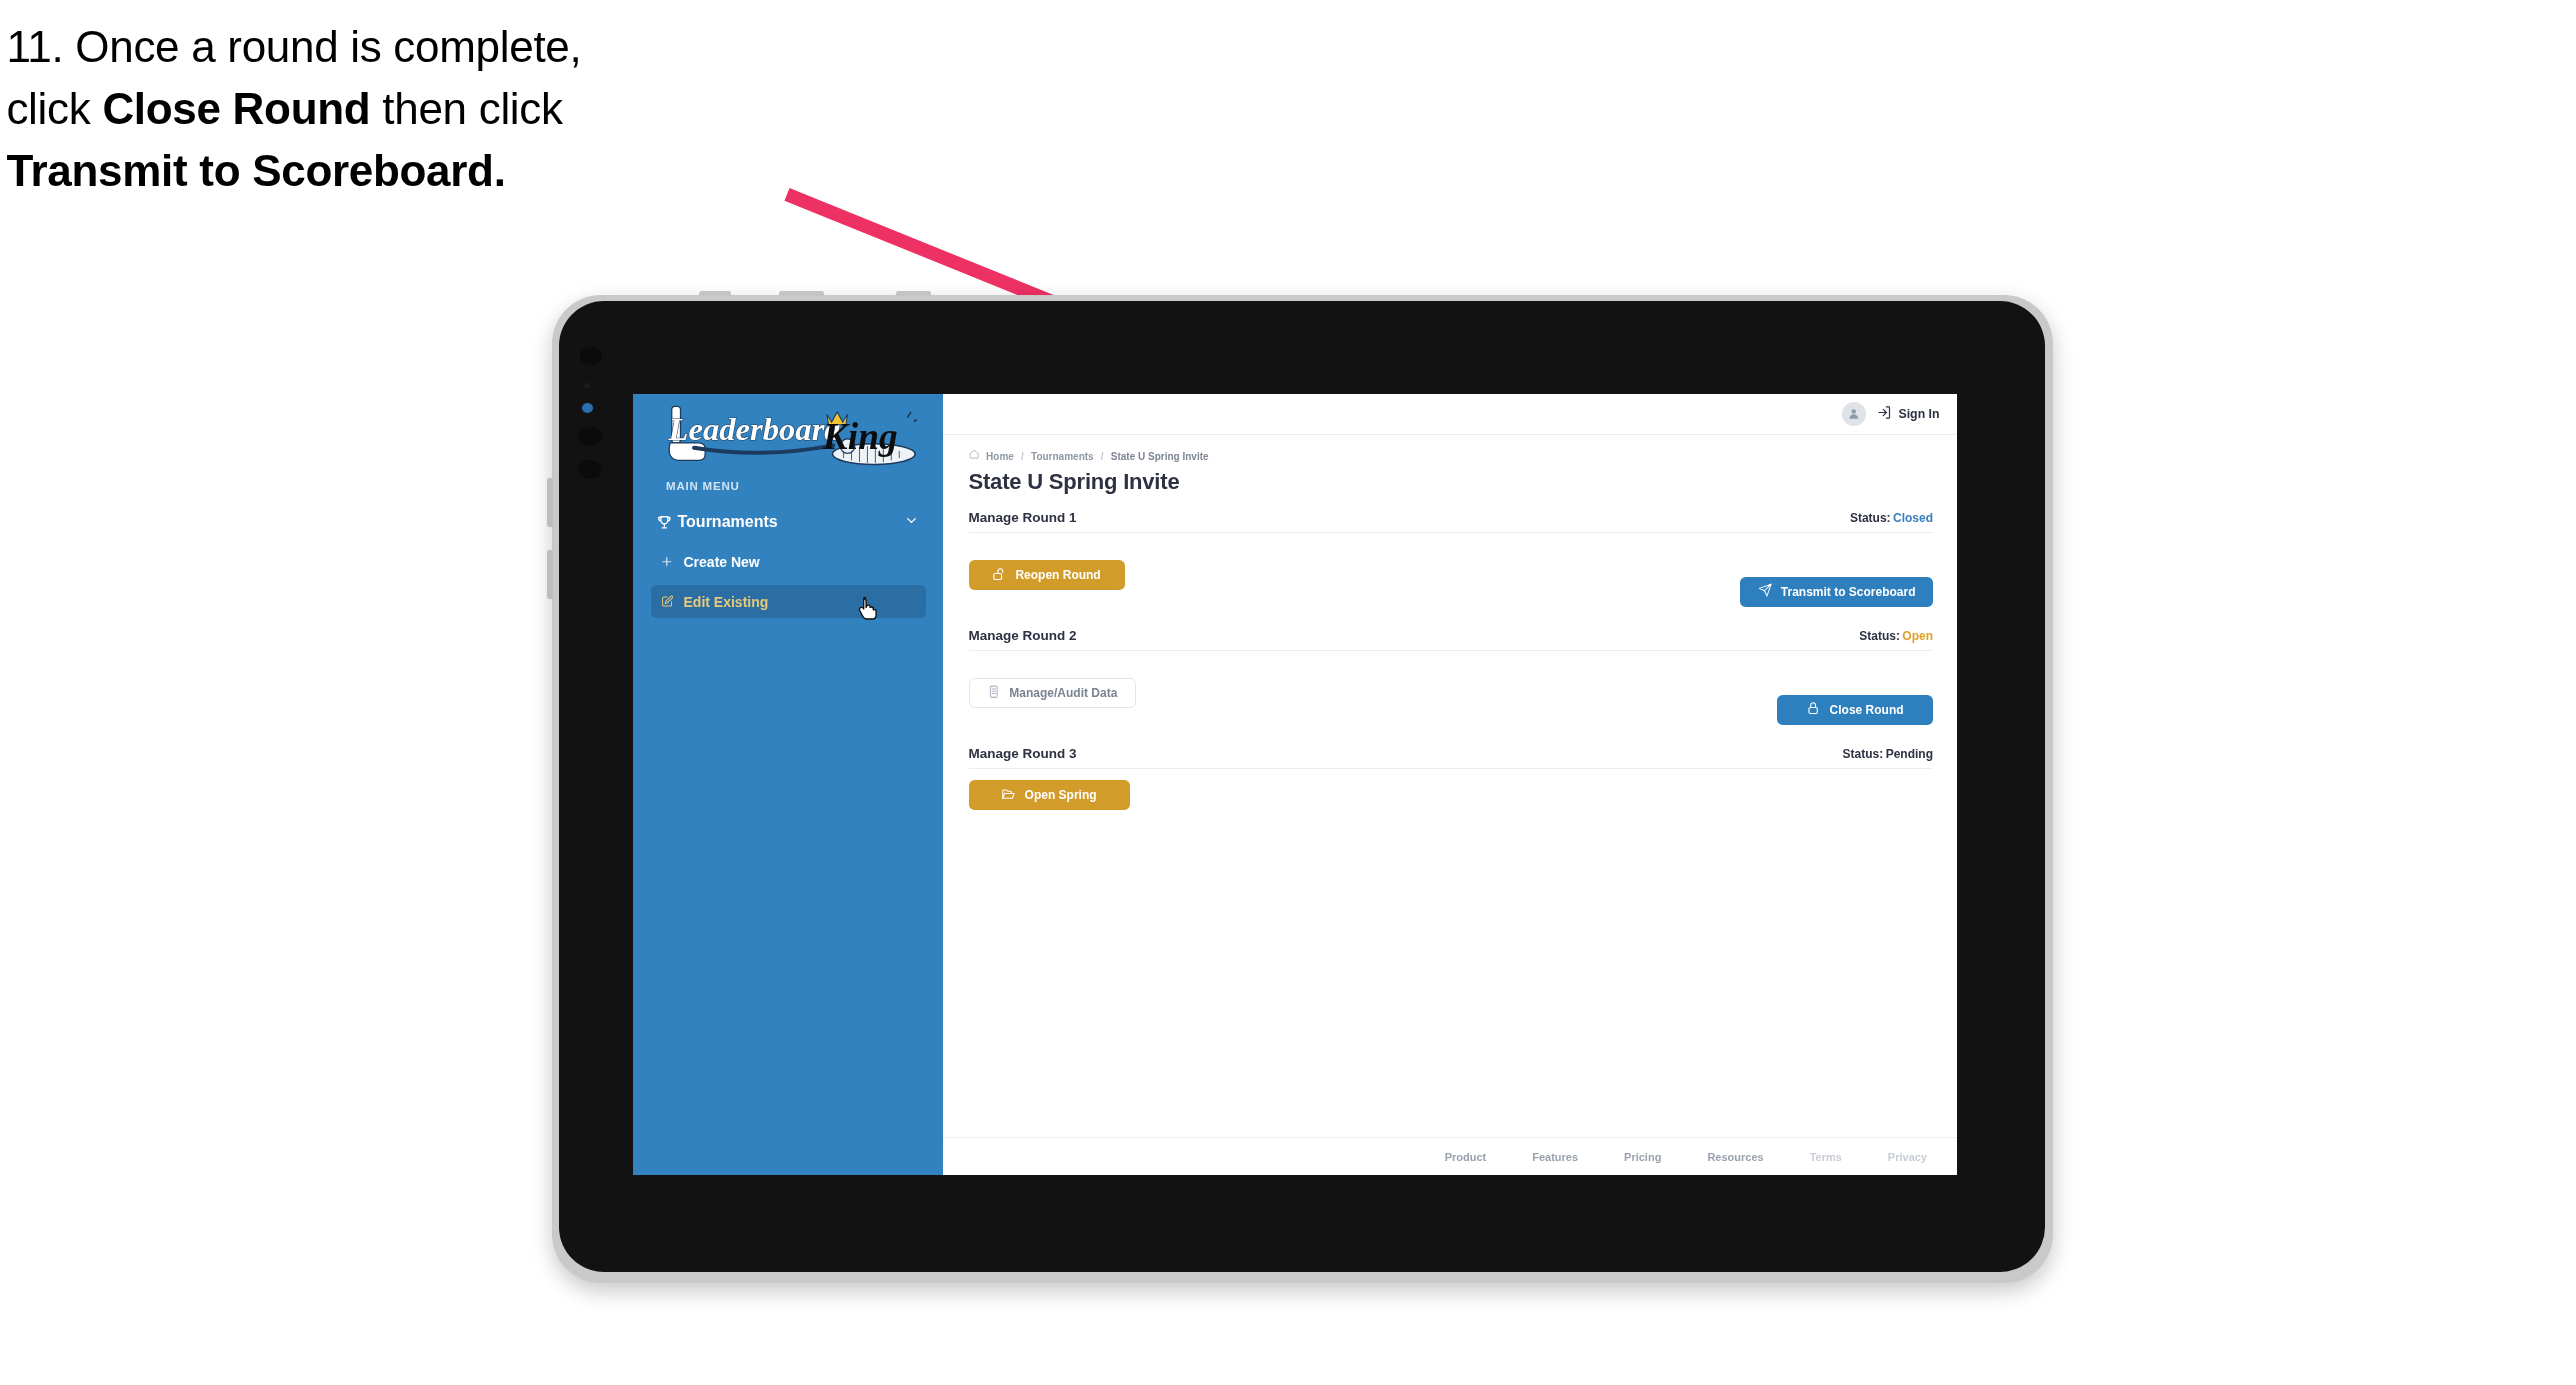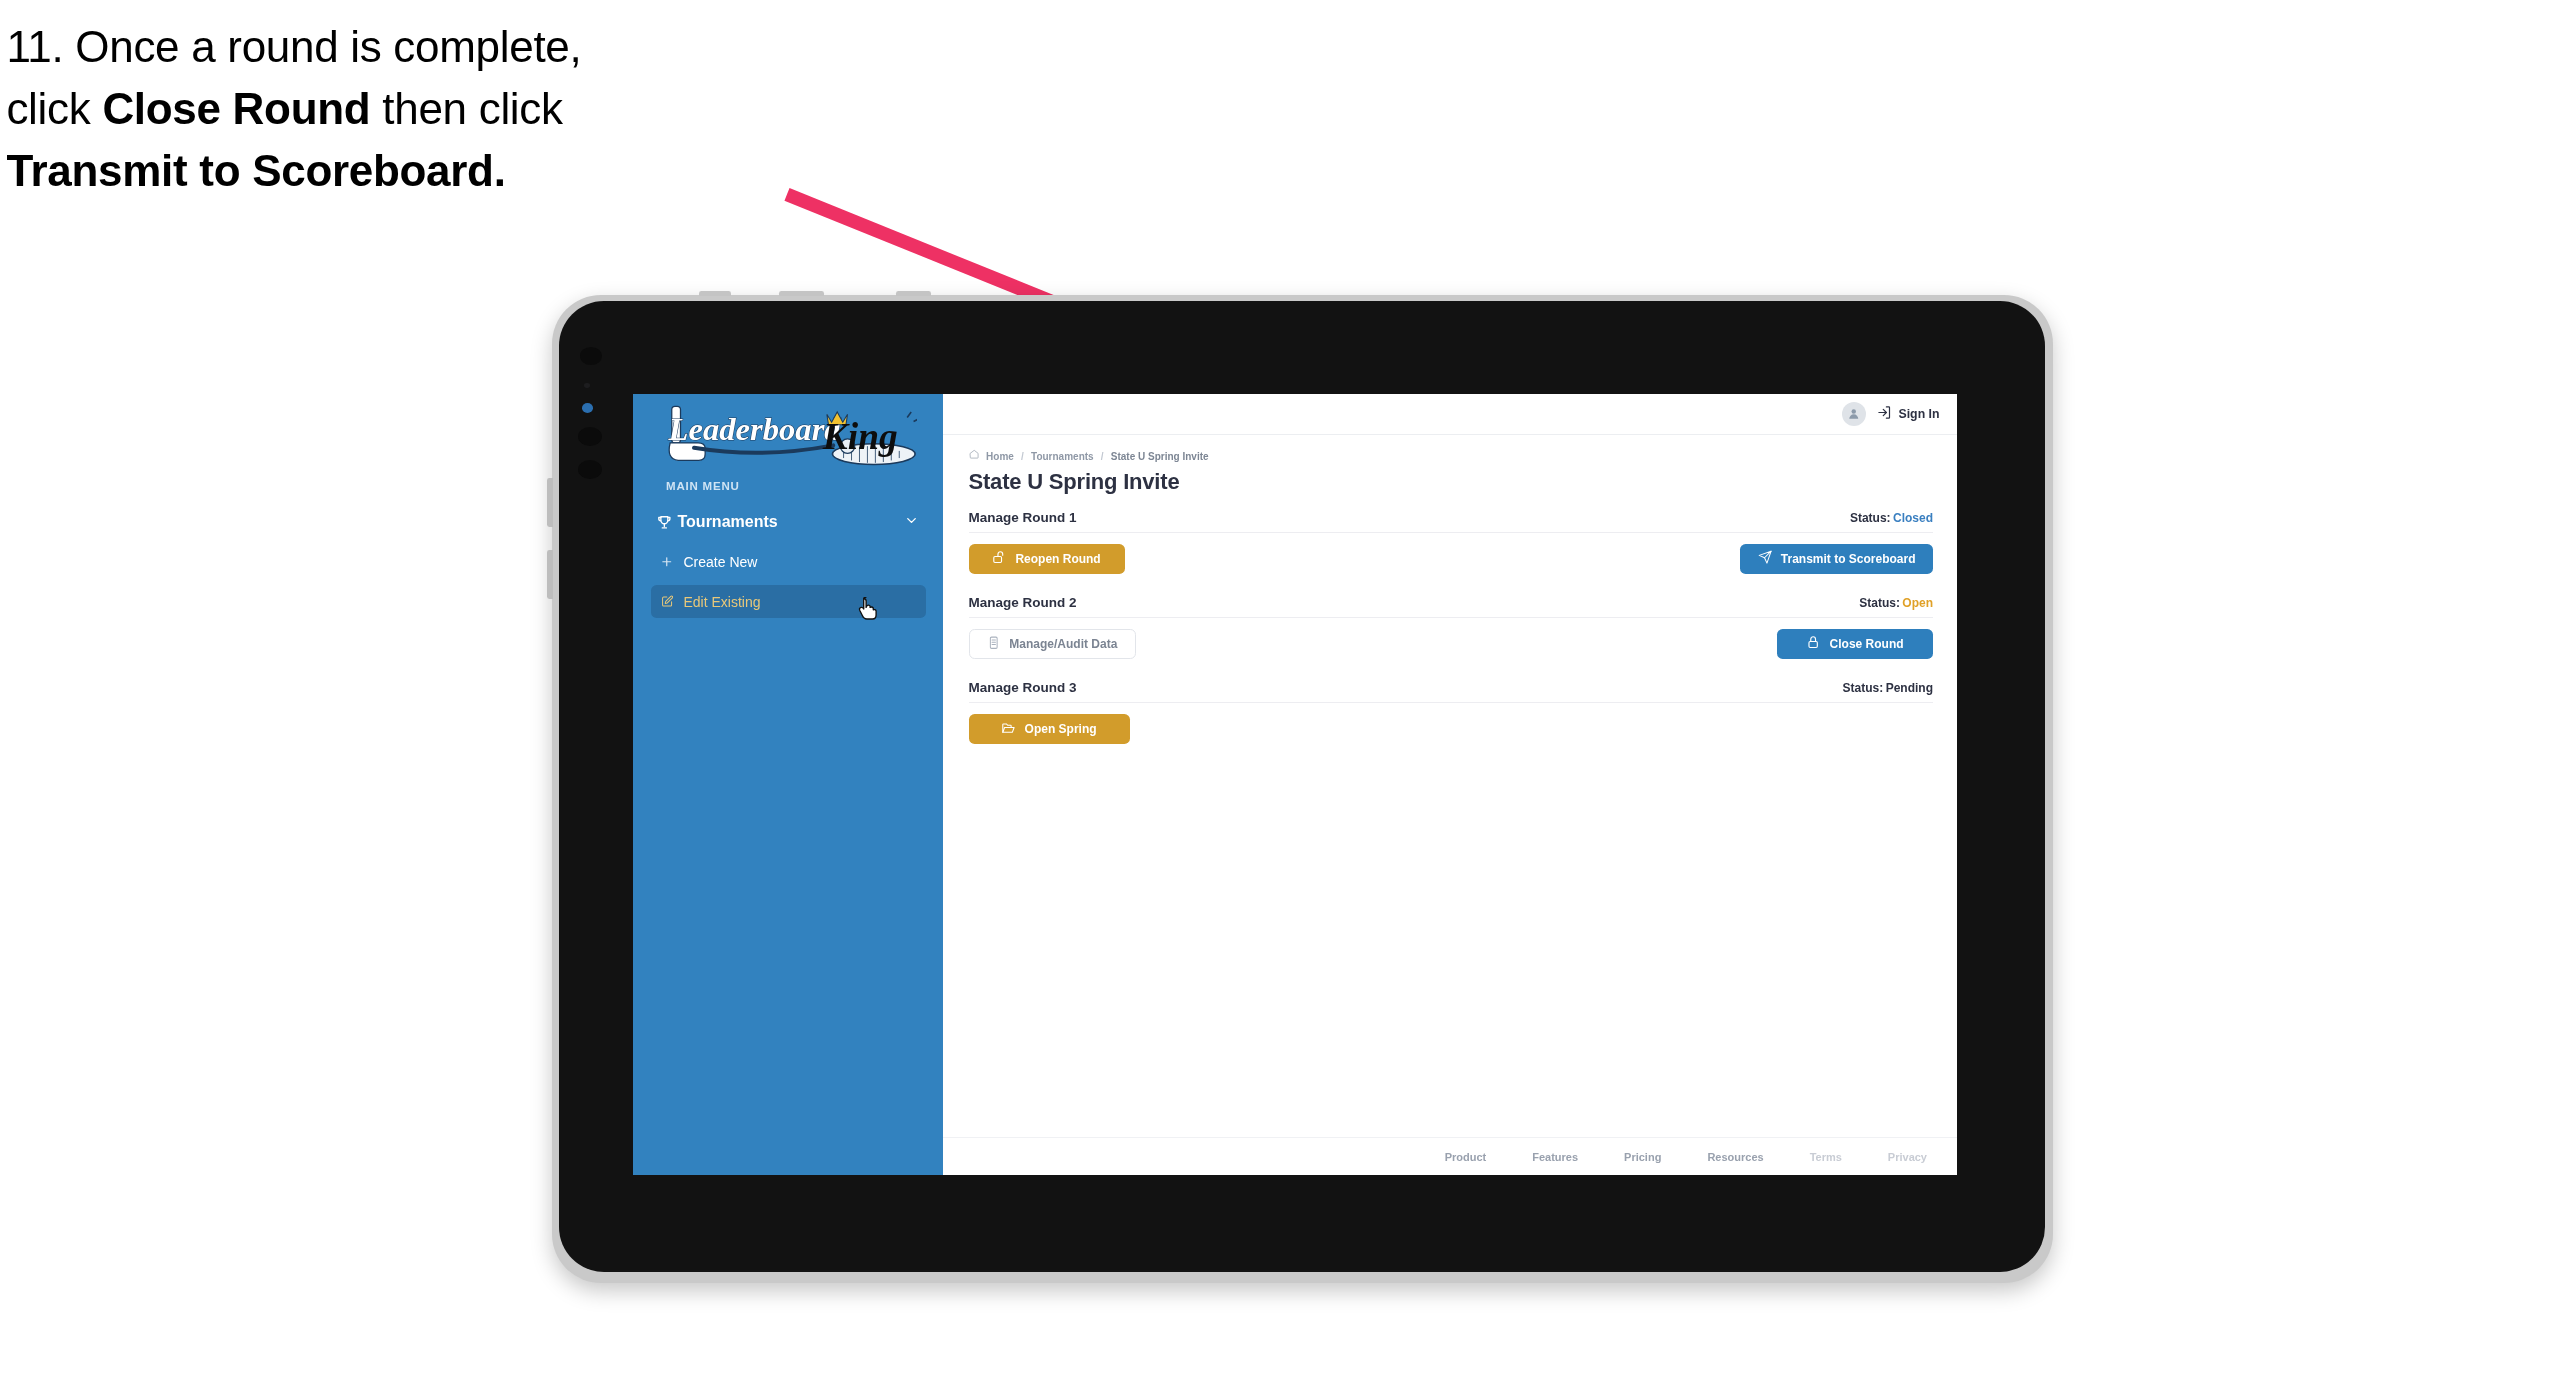--- a/index.html
+++ b/index.html
@@ -116,21 +116,21 @@
 
   .nav-sub {
     position: absolute;
     left: 17.5px;
     width: 275px;
     height: 33px;
     display: flex;
     align-items: center;
     border-radius: 5.6px;
     font-size: 14px;
-    font-weight: 400;
+    font-weight: 700;
   }
   .nav-sub .ico { width: 33px; display:flex; align-items:center; justify-content:center; }
   #nav-create { top: 151px; color: #ffffff; }
   #nav-edit   { top: 191px; background: #2a6ea4; color: #e8c87a; }
 
   #cursor {
     position: absolute;
     left: 225px; top: 203px;
     width: 21px; height: 24px;
   }
@@ -218,21 +218,21 @@
     border-radius: 5.6px;
     font-size: 12px;
     font-weight: 700;
     height: 30px;
     padding: 0 17.5px;
     border: none;
     cursor: pointer;
     white-space: nowrap;
   }
   .btn-gold { background: #d29c2b; color: #ffffff; min-width: 156px; }
-  .btn-blue { background: #2e7fbd; color: #ffffff; min-width: 156px; }
+  .btn-blue { background: #2e7fbd; color: #ffffff; min-width: 156px; margin-top: 33px; }
   .btn-ghost {
     background: #ffffff; color: #7b8492;
     border: 0.8px solid #e2e5ea; min-width: 156px;
   }
   .spacer { flex: 1; }
 
   #footer {
     height: 37px;
     display: flex;
     align-items: center;

